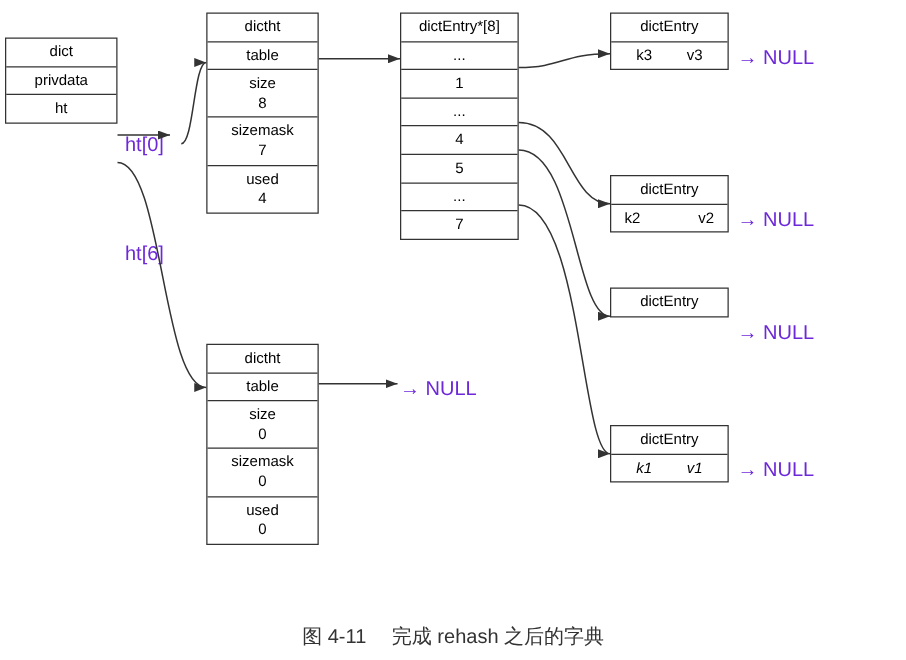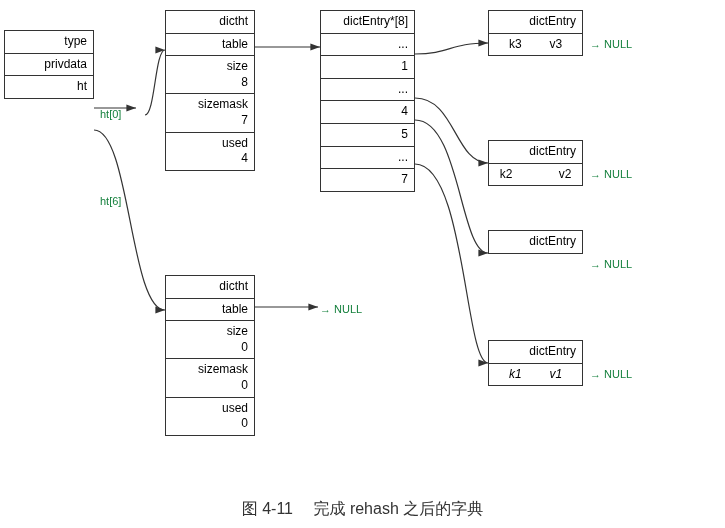--- a/index.html
+++ b/index.html
@@ -14,34 +14,34 @@
     }
     .diagram-container {
       position: relative;
       width: 725px;
       height: 528px;
     }
     .box {
       position: absolute;
       border: 1px solid #333;
       background: #fff;
-      text-align: right;
+      text-align: center;
     }
     .box-cell {
       border-bottom: 1px solid #333;
       padding: 3px 6px;
       line-height: 1.3;
     }
     .box-cell:last-child {
       border-bottom: none;
     }
     .label {
       position: absolute;
-      font-size: 11px;
-      color: #15803d;
+      font-size: 16px;
+      color: #6d28d9;
     }
     svg.arrows {
       position: absolute;
       top: 0;
       left: 0;
       width: 725px;
       height: 528px;
       pointer-events: none;
     }
     .caption {
@@ -52,21 +52,21 @@
       font-size: 16px;
       color: #333;
     }
   </style>
 </head>
 <body>
 
 <div class="diagram-container">
 
   <div class="box" style="left:4px;top:30px;width:90px;">
-    <div class="box-cell">type</div>
+    <div class="box-cell">dict</div>
     <div class="box-cell">privdata</div>
     <div class="box-cell">ht</div>
   </div>
 
   <div class="label" style="left:100px;top:108px;">ht[0]</div>
 
   <div class="label" style="left:100px;top:195px;">ht[6]</div>
 
   <div class="box" style="left:165px;top:10px;width:90px;">
     <div class="box-cell">dictht</div>

